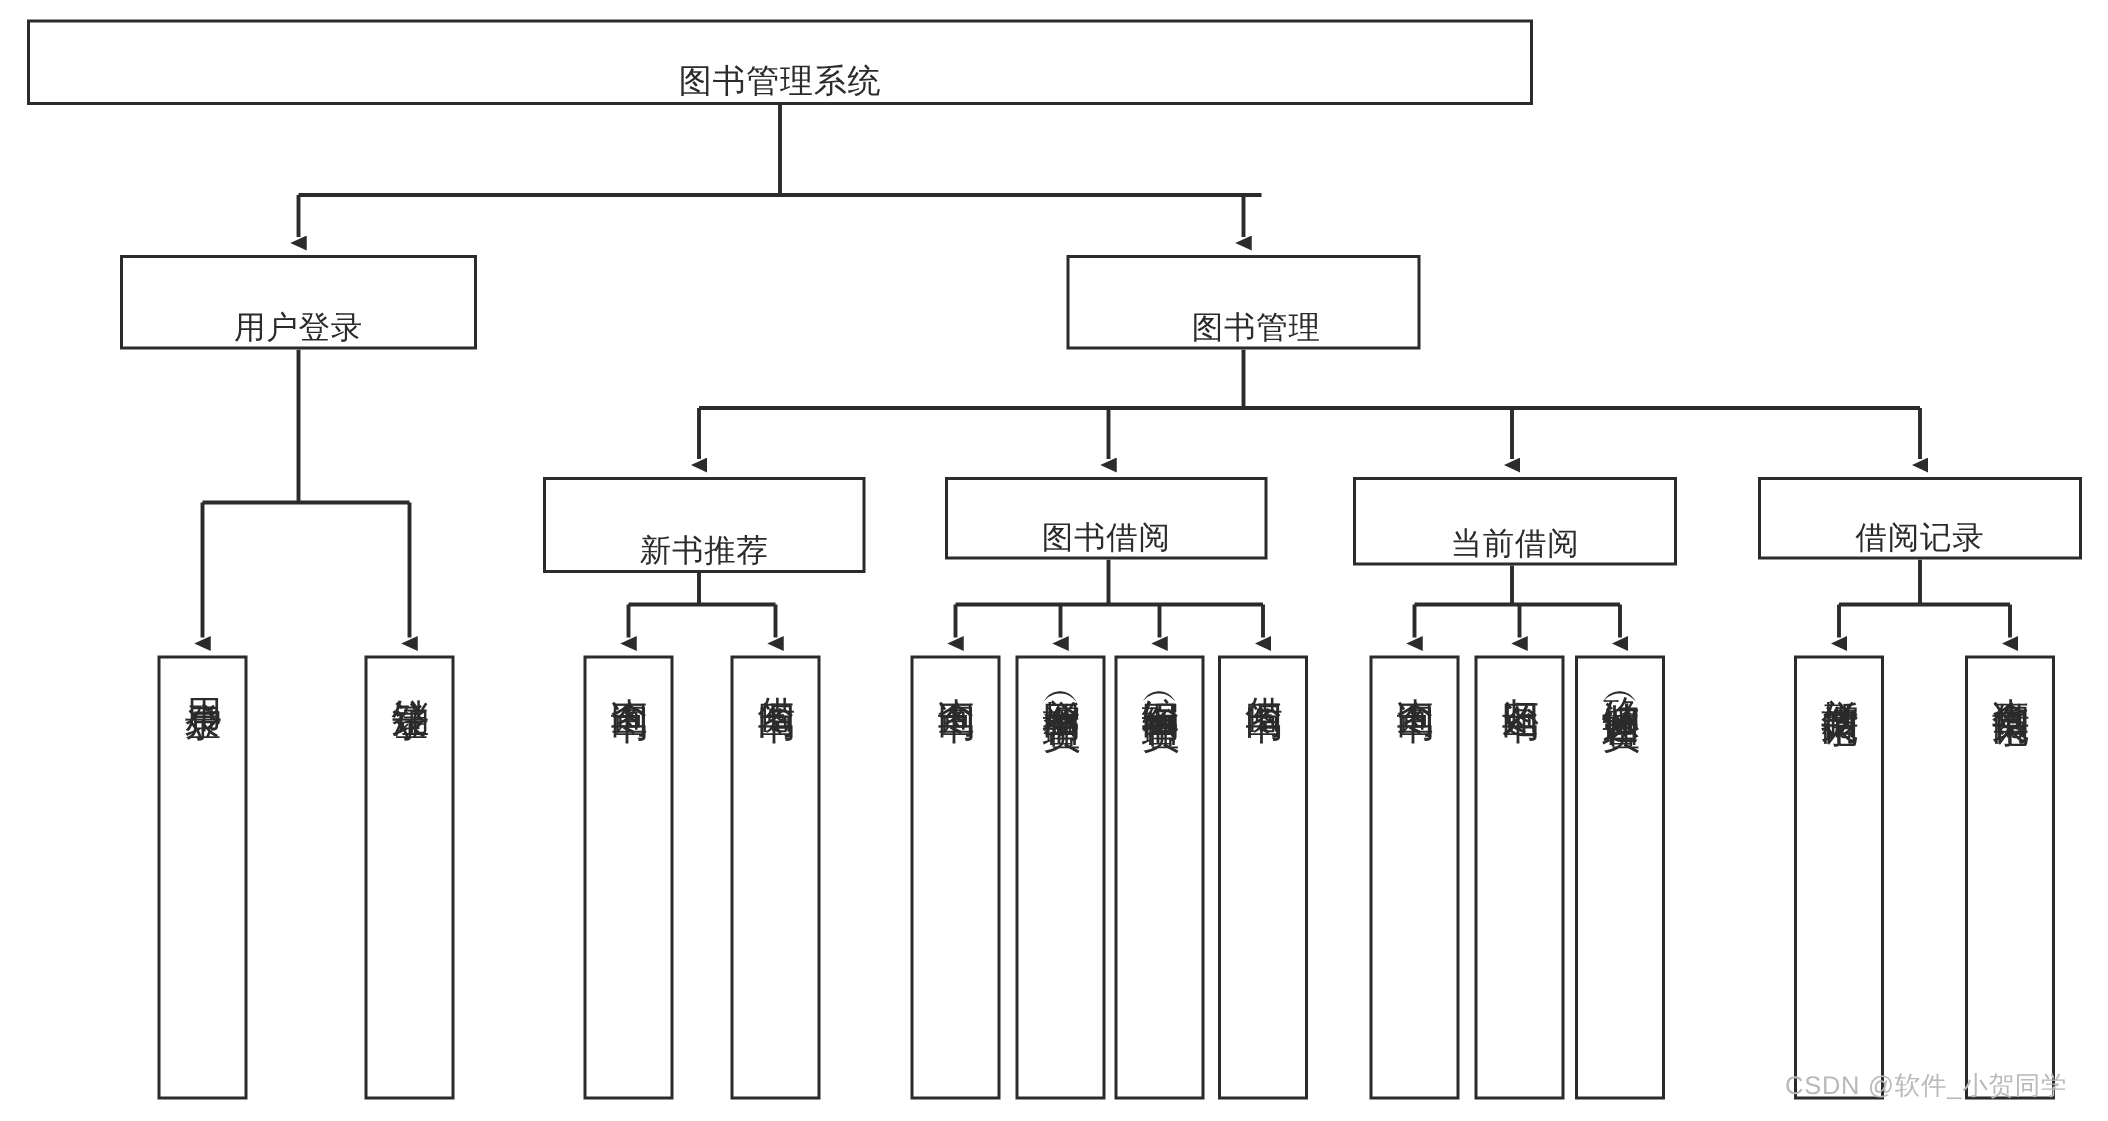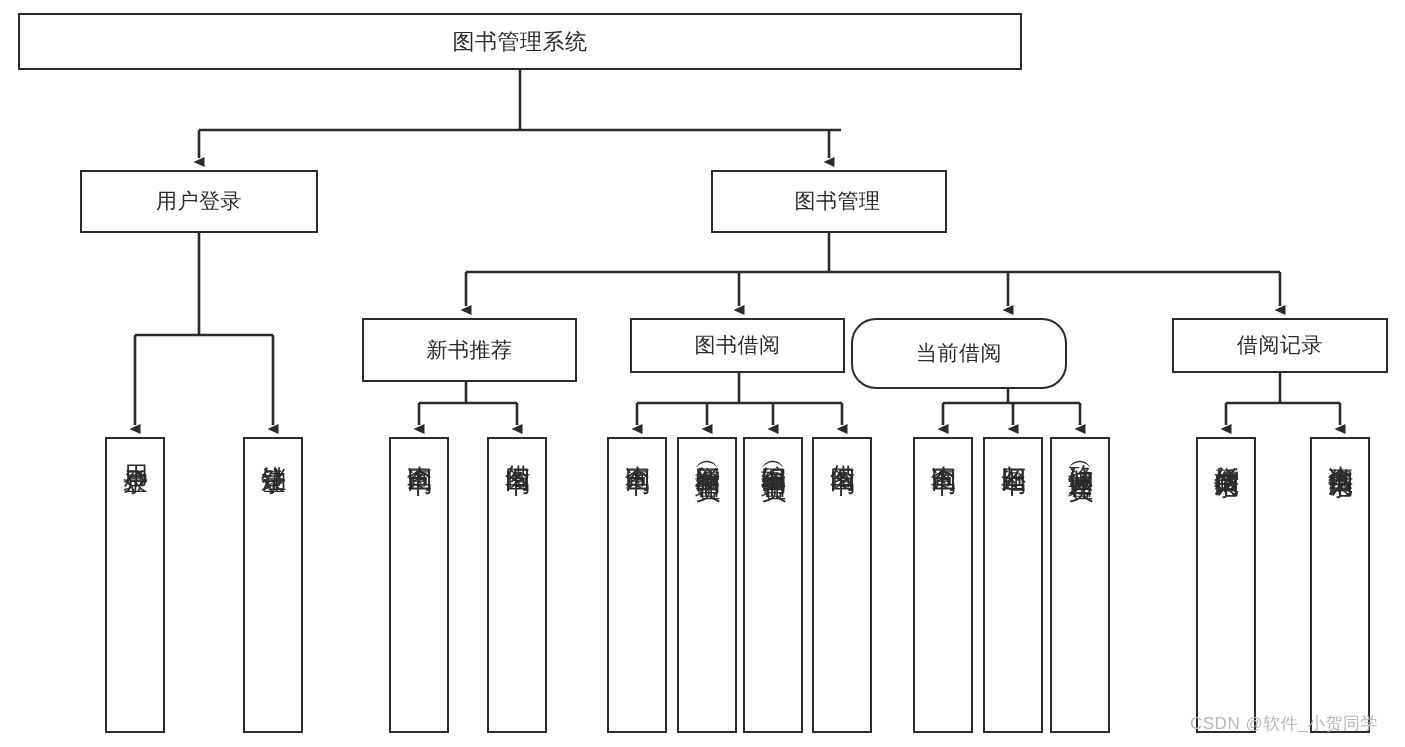--- a/index.html
+++ b/index.html
@@ -25,21 +25,21 @@
     top: 0;
     width: 1405px;
     height: 747px;
   }
   .node {
     position: absolute;
     box-sizing: border-box;
     border: 2px solid #2b2b2b;
     background: #ffffff;
     display: flex;
-    align-items: center;
+    align-items: flex-end;
     justify-content: center;
     color: #2b2b2b;
   }
   .node-label {
     display: block;
     text-align: center;
     line-height: 1.18;
     color: #2b2b2b;
   }
   .node.horizontal .node-label {
@@ -139,21 +139,21 @@
   <div class="node horizontal" style="left:711px; top:170px; width:236px; height:63px;padding-left:17px;">
     <span class="node-label">图书管理</span>
   </div>
 
   <div class="node horizontal" style="left:362px; top:318px; width:215px; height:64px;">
     <span class="node-label">新书推荐</span>
   </div>
   <div class="node horizontal" style="left:630px; top:318px; width:215px; height:55px;">
     <span class="node-label">图书借阅</span>
   </div>
-  <div class="node horizontal" style="left:851px; top:318px; width:216px; height:71px;border-radius:25px;">
+  <div class="node horizontal" style="left:902px; top:318px; width:216px; height:59px;">
     <span class="node-label">当前借阅</span>
   </div>
   <div class="node horizontal" style="left:1172px; top:318px; width:216px; height:55px;">
     <span class="node-label">借阅记录</span>
   </div>
 
   <div class="node vertical" style="left:105px; top:437px; width:60px; height:296px;">
     <span class="node-label">用户登录</span>
   </div>
   <div class="node vertical" style="left:243px; top:437px; width:60px; height:296px;">

